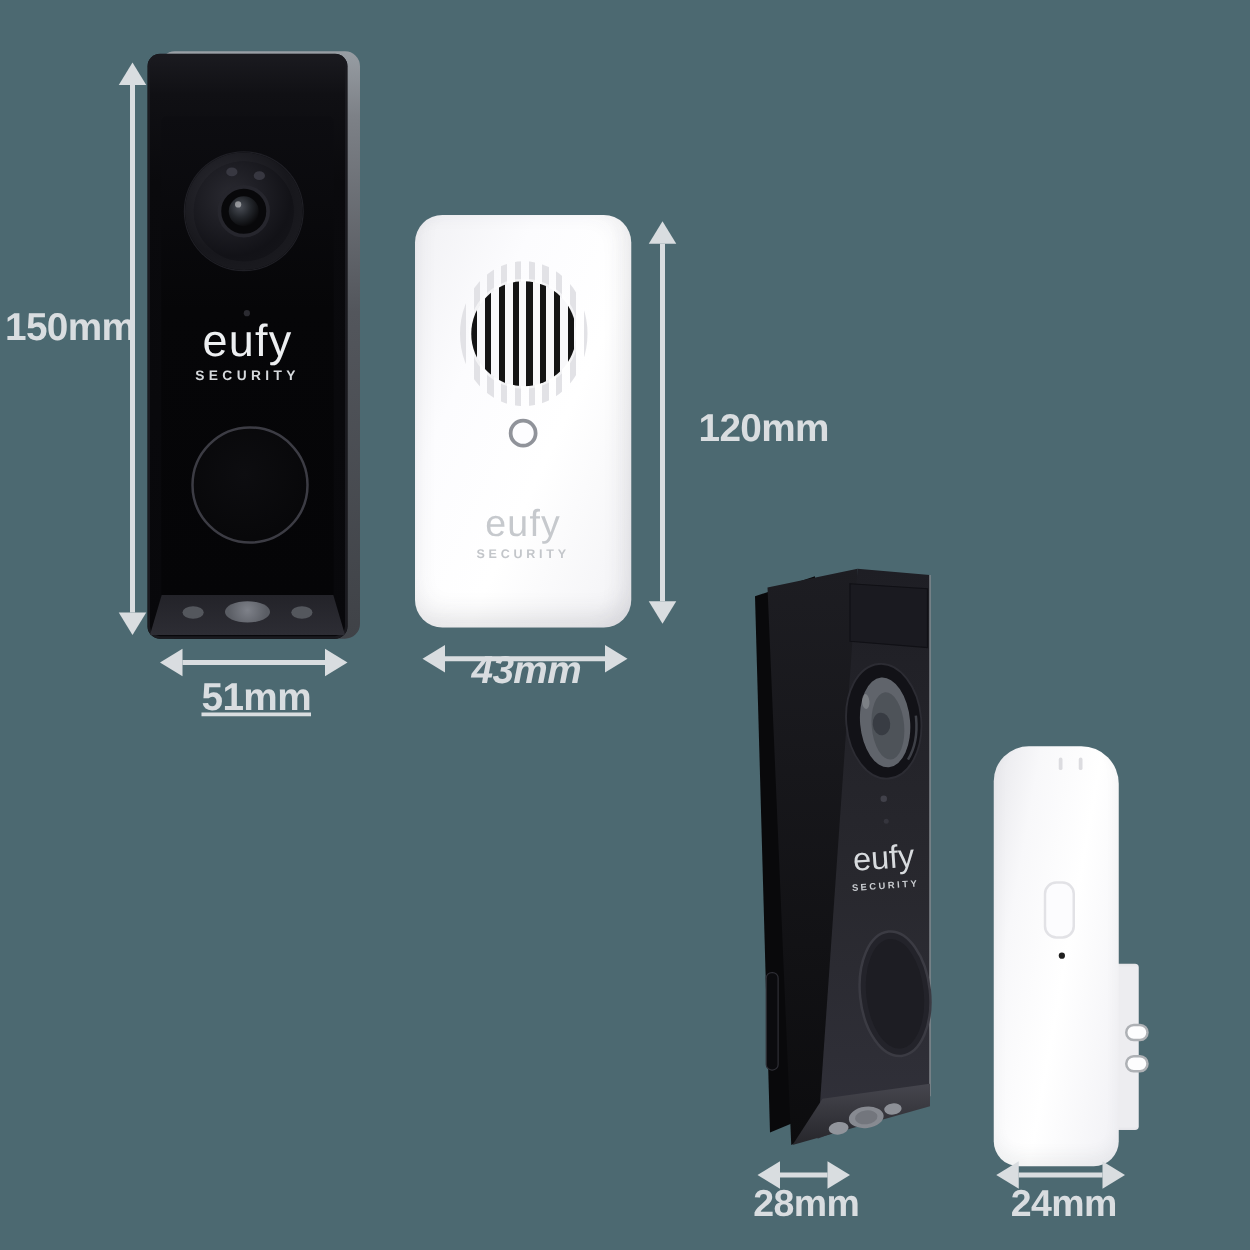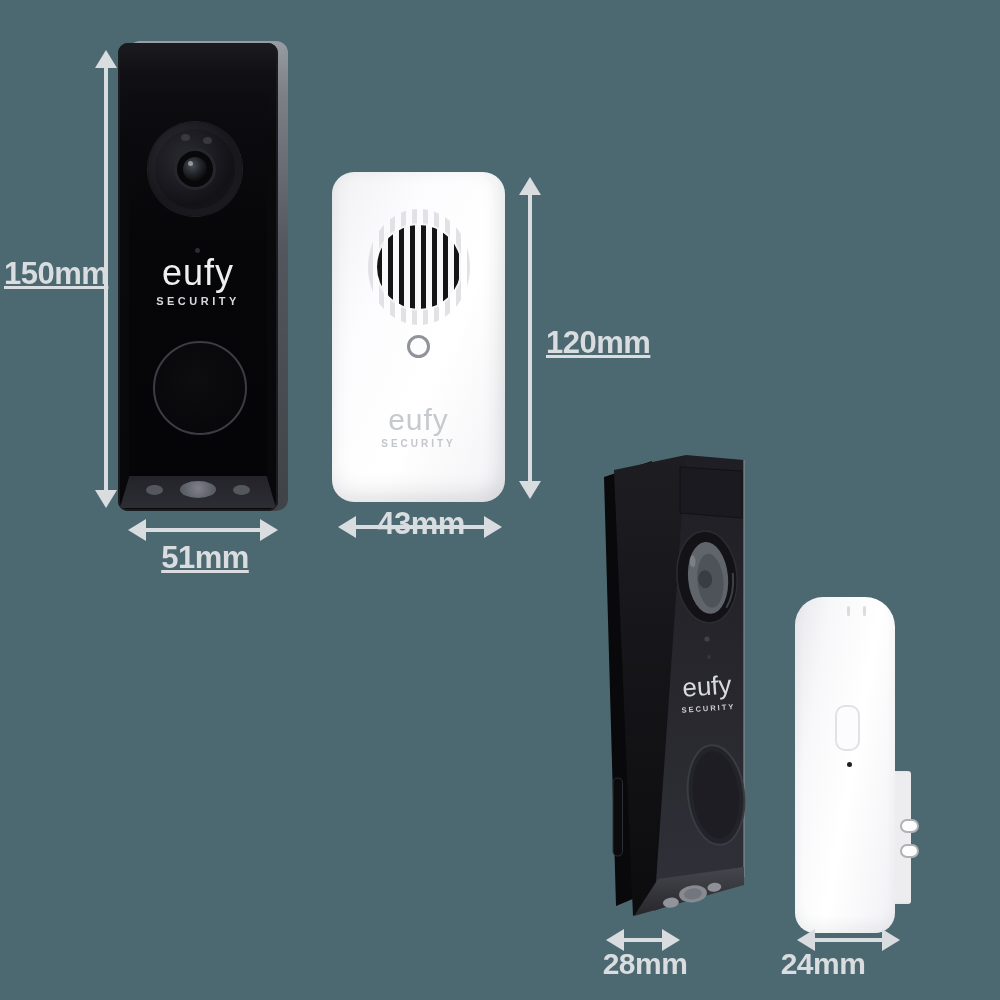--- a/index.html
+++ b/index.html
@@ -200,20 +200,20 @@
     </div>
   </div>
 
   <div class="arr arr-v" style="left:104px; top:68px; height:422px;"></div>
   <div class="arr arr-h" style="left:146px; top:528px; width:114px;"></div>
   <div class="arr arr-v" style="left:528px; top:195px; height:286px;"></div>
   <div class="arr arr-h" style="left:356px; top:525px; width:128px;"></div>
   <div class="arr arr-h" style="left:624px; top:938px; width:38px;"></div>
   <div class="arr arr-h" style="left:815px; top:938px; width:67px;"></div>
 
-  <div class="dim-label" style="left:4px; top:258px; width:104px;text-decoration:underline;">150mm</div>
+  <div class="dim-label" style="left:4px; top:246px; width:104px;">150mm</div>
   <div class="dim-label" style="left:143px; top:542px; width:124px;text-decoration:underline;">51mm</div>
-  <div class="dim-label" style="left:546px; top:327px; width:130px; text-align:left;text-decoration:underline;">120mm</div>
-  <div class="dim-label" style="left:359px; top:508px; width:124px;">43mm</div>
+  <div class="dim-label" style="left:546px; top:327px; width:130px; text-align:center;">120mm</div>
+  <div class="dim-label" style="left:359px; top:520px; width:124px;font-style:italic;">43mm</div>
   <div class="dim-label" style="left:583px; top:949px; width:124px; font-size:30px;">28mm</div>
-  <div class="dim-label" style="left:761px; top:949px; width:124px; font-size:30px;">24mm</div>
+  <div class="dim-label" style="left:789px; top:949px; width:124px; font-size:30px;">24mm</div>
 
 </div>
 
 </body></html>

